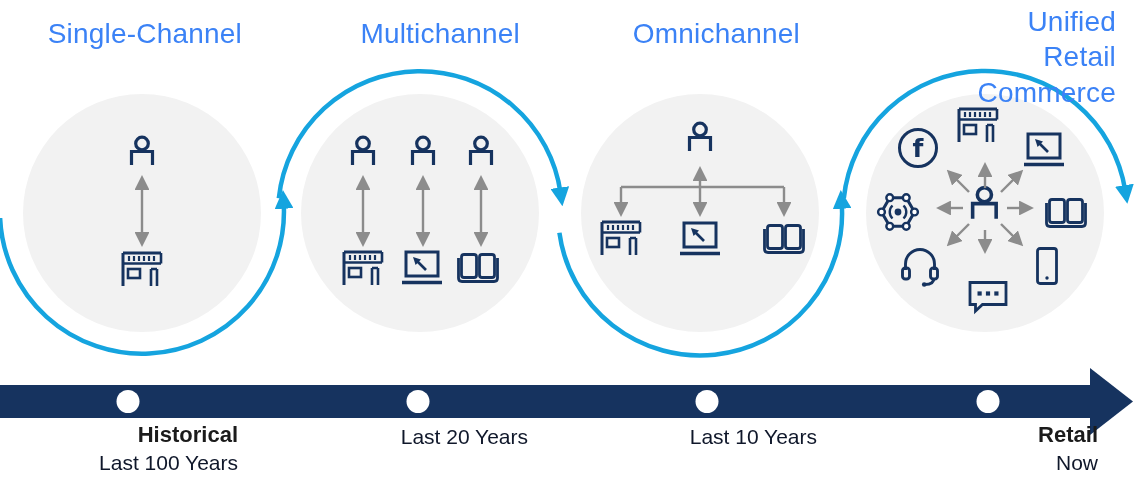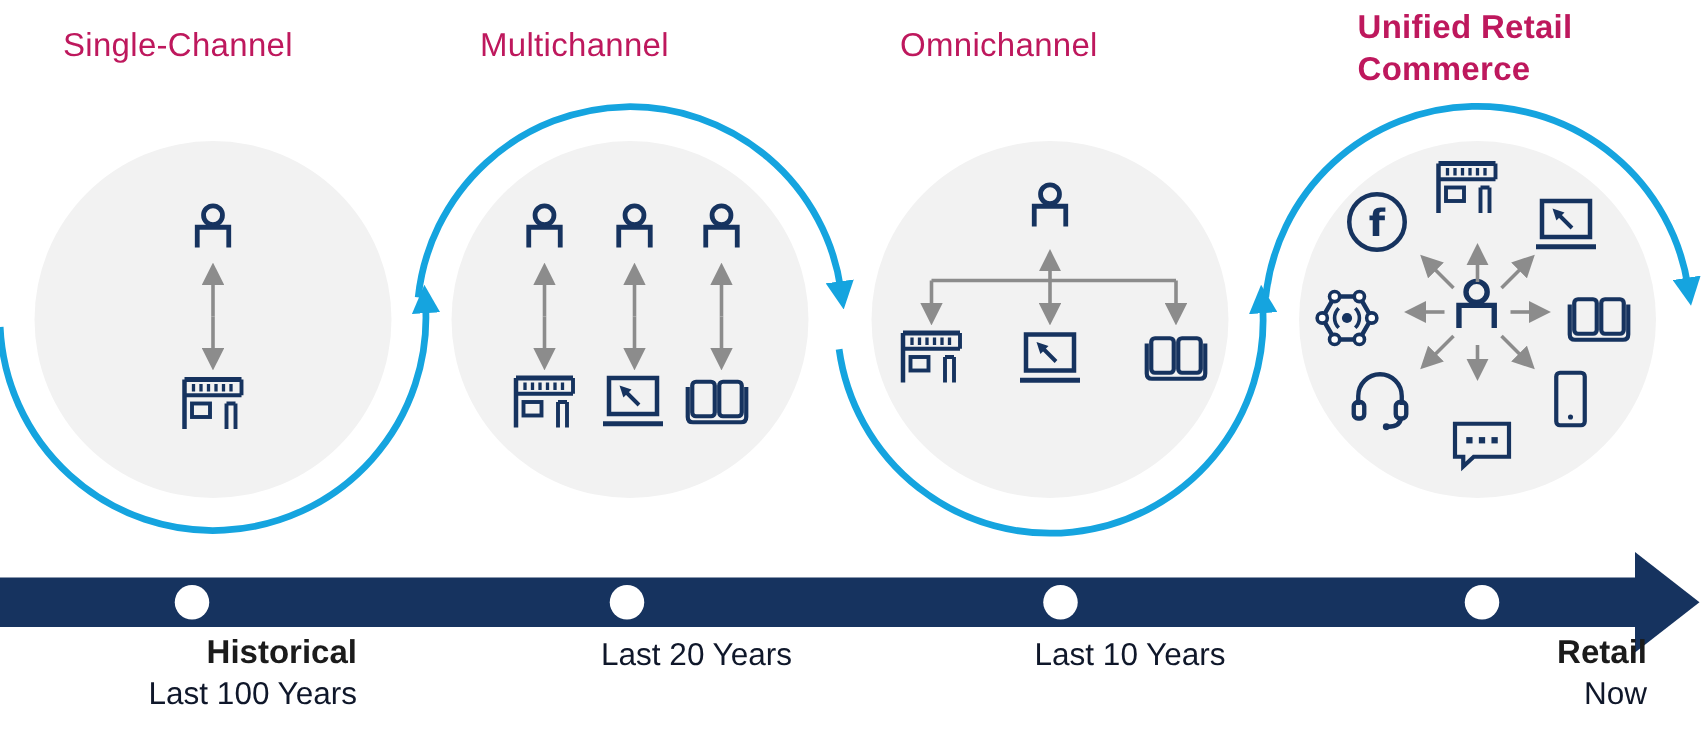--- a/index.html
+++ b/index.html
@@ -7,24 +7,24 @@
     position: relative;
     width: 1138px;
     height: 492px;
     overflow: hidden;
     background: #ffffff;
     font-family: "Liberation Sans", sans-serif;
   }
   .scene svg.diagram { position: absolute; left: 0; top: 0; }
   .stage-title {
     position: absolute;
-    text-align: left;
-    font-size: 22px;
+    text-align: right;
+    font-size: 28px;
     line-height: 1.26;
-    color: #be185d;
+    color: #3b82f6;
     letter-spacing: 0.2px;
   }
   .milestone {
     position: absolute;
     top: 422px;
     width: 220px;
     text-align: right;
     color: #1b1b1b;
   }
   .milestone .m-name { font-weight: bold; font-size: 22px; line-height: 1.2; }
@@ -191,21 +191,21 @@
       <circle cx="128" cy="401.5" r="11.5" fill="#ffffff"></circle>
       <circle cx="418" cy="401.5" r="11.5" fill="#ffffff"></circle>
       <circle cx="707" cy="401.5" r="11.5" fill="#ffffff"></circle>
       <circle cx="988" cy="401.5" r="11.5" fill="#ffffff"></circle>
     </g>
   </svg>
 
   <div class="stage-title" style="left:42px; top:16px; width:200px;">Single-Channel</div>
   <div class="stage-title" style="left:600px; top:16px; width:200px;">Omnichannel</div>
   <div class="stage-title" style="left:320px; top:16px; width:200px;">Multichannel</div>
-  <div class="stage-title" style="left:905px; top:4px; width:160px;font-weight:bold;">Unified Retail Commerce</div>
+  <div class="stage-title" style="left:956px; top:4px; width:160px;">Unified Retail Commerce</div>
 
   <div class="milestone" style="left:18px;">
     <div class="m-name">Historical</div>
     <div class="m-period">Last 100 Years</div>
   </div>
   <div class="milestone" style="left:308px;">
     <div class="m-period">Last 20 Years</div>
   </div>
   <div class="milestone" style="left:597px;">
     <div class="m-period">Last 10 Years</div>

